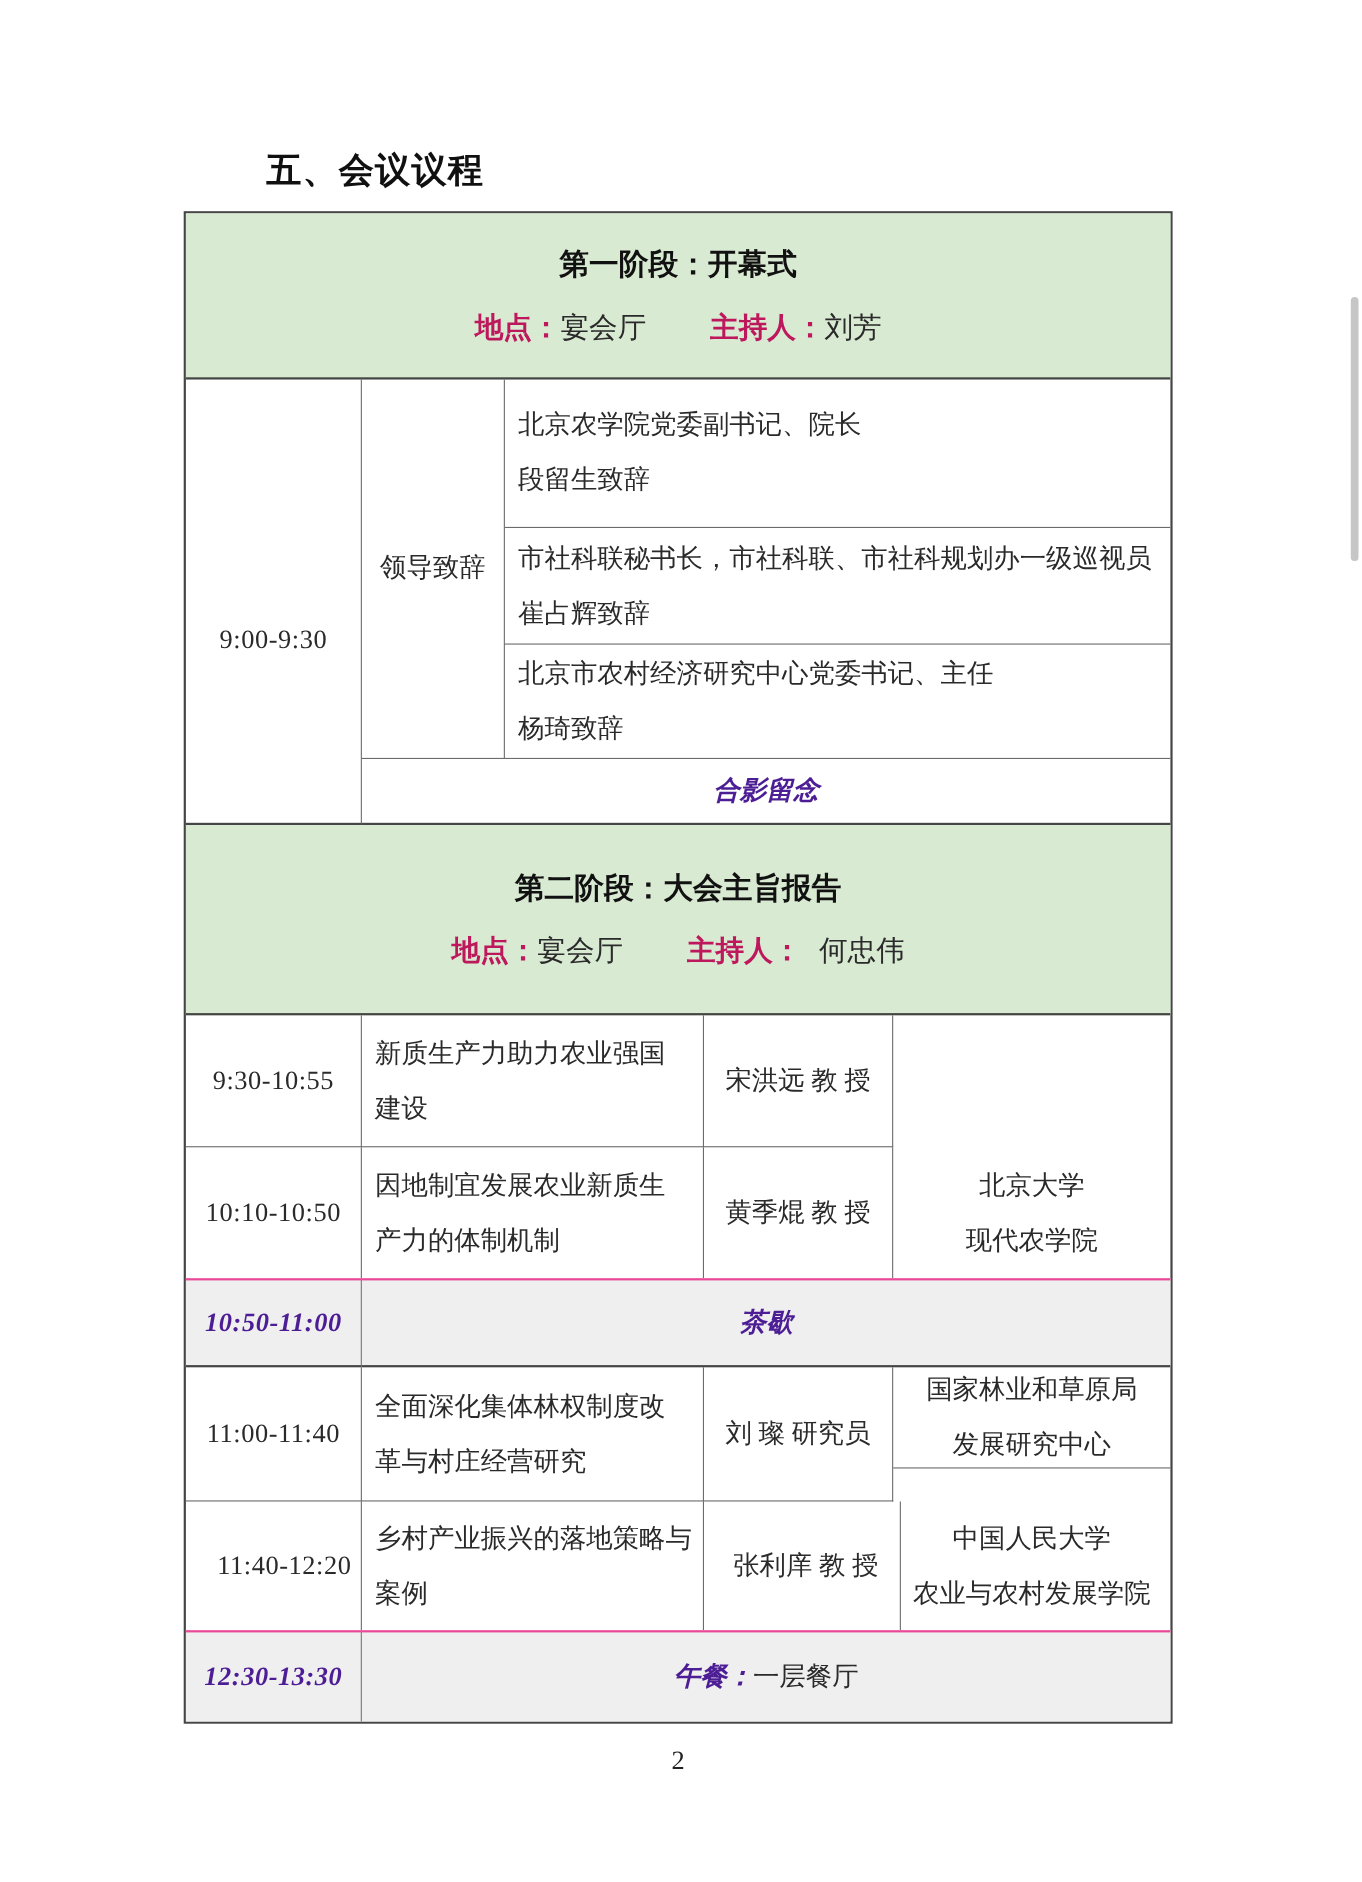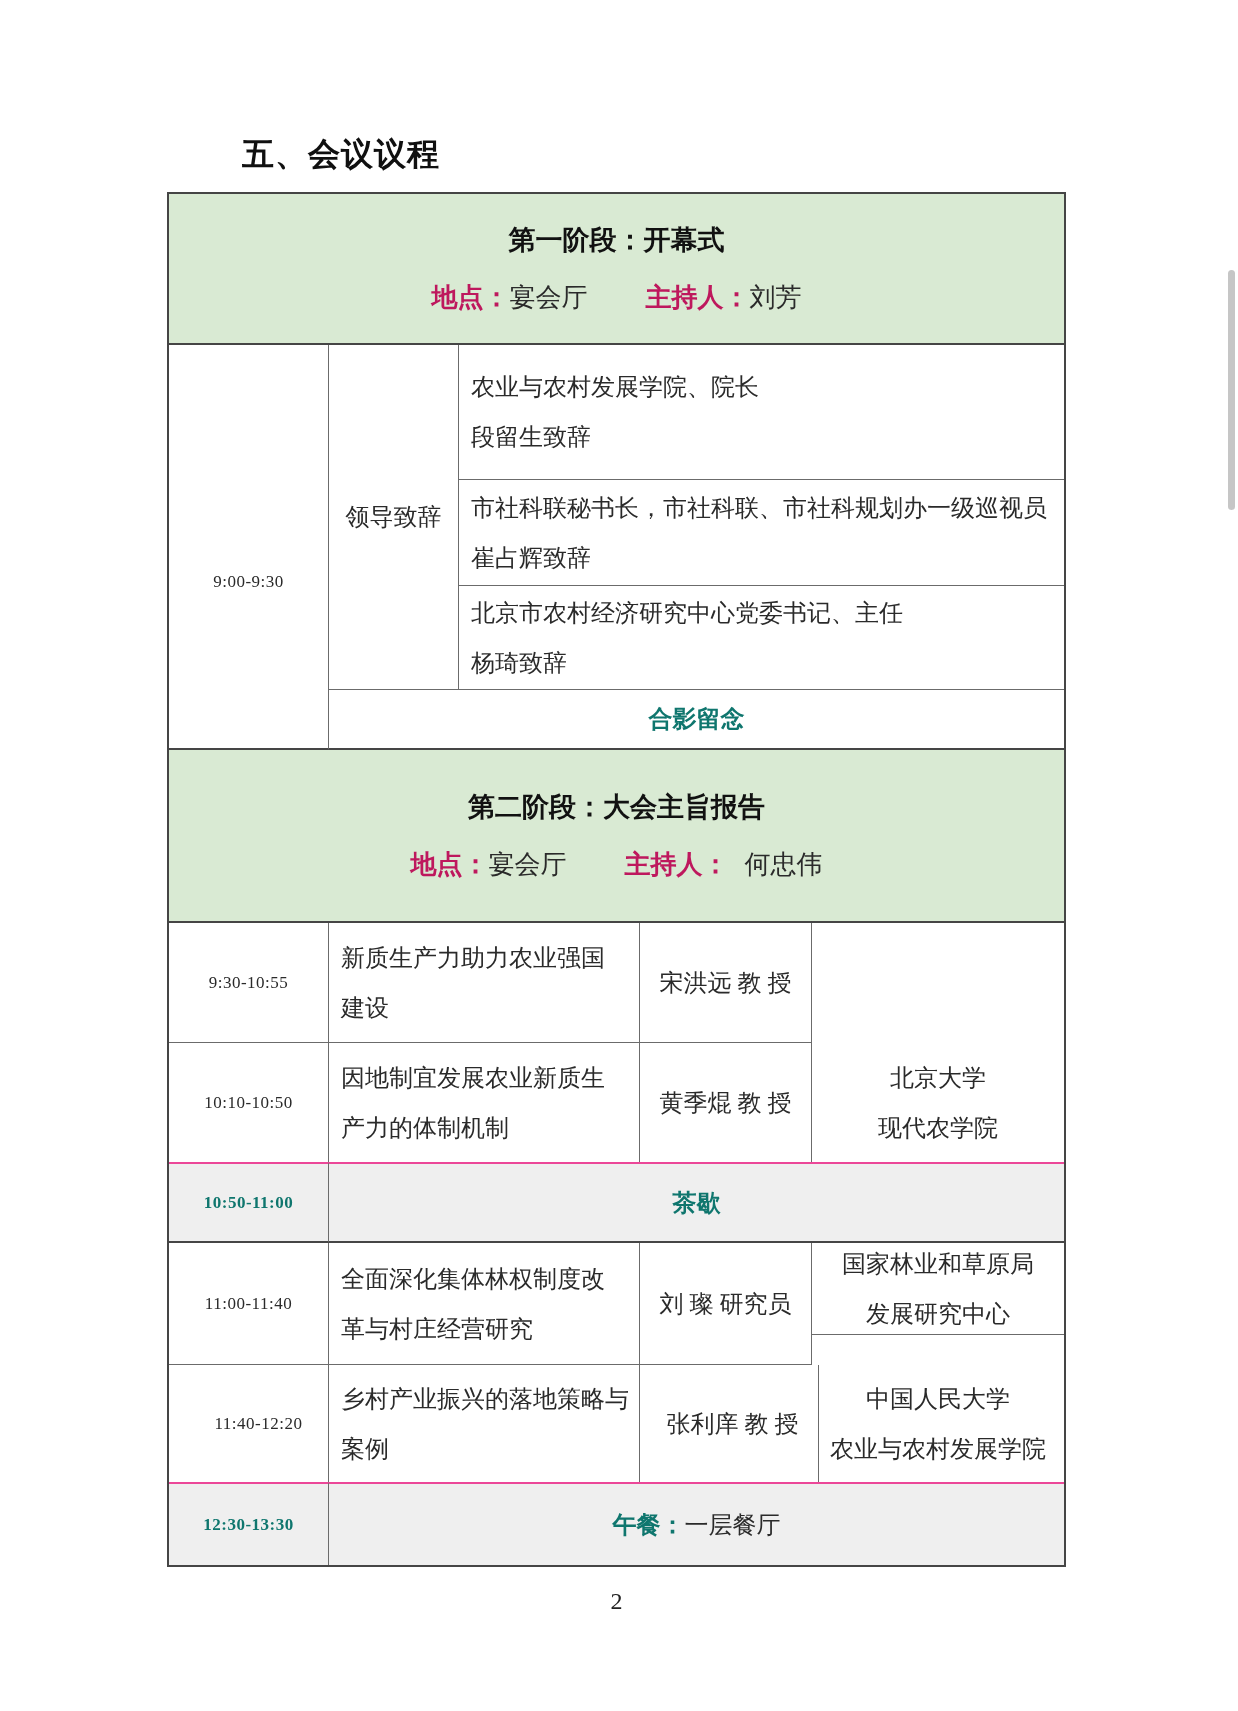--- a/index.html
+++ b/index.html
@@ -20,23 +20,23 @@
     align-items:center;justify-content:center;text-align:center;
     font-size:24px;line-height:50px;
   }
   .c.left{align-items:flex-start;text-align:left;padding-left:12px;}
   .br{border-right:1px solid #6b6b6b;}
   .bb{border-bottom:1px solid #6b6b6b;}
   .bb2{border-bottom:2px solid #454545;}
   .bt2{border-top:2px solid #ec4899;}
   .green{background:#d9ead3;}
   .gray{background:#efefef;}
-  .bold{font-weight:bold;color:#0f766e;}
+  .bold{font-weight:bold;color:#4c1d95;font-style:italic;}
   .pre{white-space:pre-line;}
-  .time{font-size:17px;letter-spacing:0.5px;}
+  .time{font-size:24px;letter-spacing:0.5px;}
   .hdr-line1{font-size:27px;font-weight:bold;color:#111;line-height:34px;}
   .hdr-line2{font-size:26px;line-height:34px;margin-top:24px;}
   .hdr-line2 .lbl{font-weight:bold;color:#be185d;}
   .gap{margin-left:58px;}
   .sp{margin-left:16px;}
   .shift-down{transform:translateY(35px);}
   .page-num{
     position:absolute;left:167px;top:1588px;width:899px;text-align:center;
     font-size:24px;color:#222;
   }
@@ -56,21 +56,21 @@
     <div class="hdr-line1">第一阶段：开幕式</div>
     <div class="hdr-line2">
       <span class="lbl">地点：</span><span>宴会厅</span><span class="lbl gap">主持人：</span><span>刘芳</span>
     </div>
   </div>
 
   <div class="c br bb2 time" style="left:0;top:151px;width:160px;height:405px;">
     <span class="shift-down">9:00-9:30</span>
   </div>
   <div class="c br bb" style="left:160px;top:151px;width:130px;height:345px;">领导致辞</div>
-  <div class="c left bb pre" style="left:290px;top:151px;width:605px;height:135px;">农业与农村发展学院、院长
+  <div class="c left bb pre" style="left:290px;top:151px;width:605px;height:135px;">北京农学院党委副书记、院长
 段留生致辞</div>
   <div class="c left bb pre" style="left:290px;top:286px;width:605px;height:106px;">市社科联秘书长，市社科联、市社科规划办一级巡视员
 崔占辉致辞</div>
   <div class="c left bb pre" style="left:290px;top:392px;width:605px;height:104px;">北京市农村经济研究中心党委书记、主任
 杨琦致辞</div>
   <div class="c bb2 bold" style="left:160px;top:496px;width:735px;height:60px;">合影留念</div>
 
   <div class="c green bb2" style="left:0;top:556px;width:895px;height:173px;">
     <div class="hdr-line1">第二阶段：大会主旨报告</div>
     <div class="hdr-line2">

